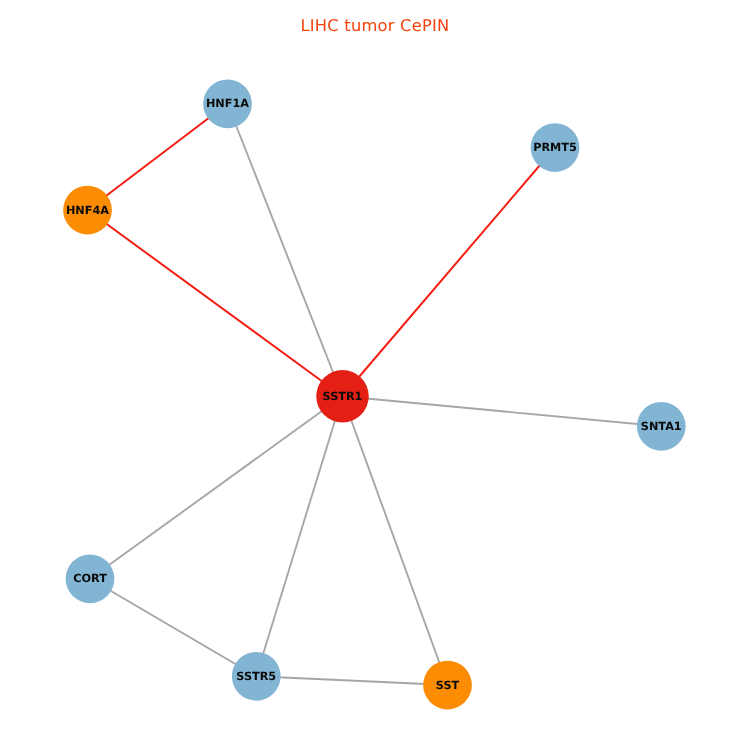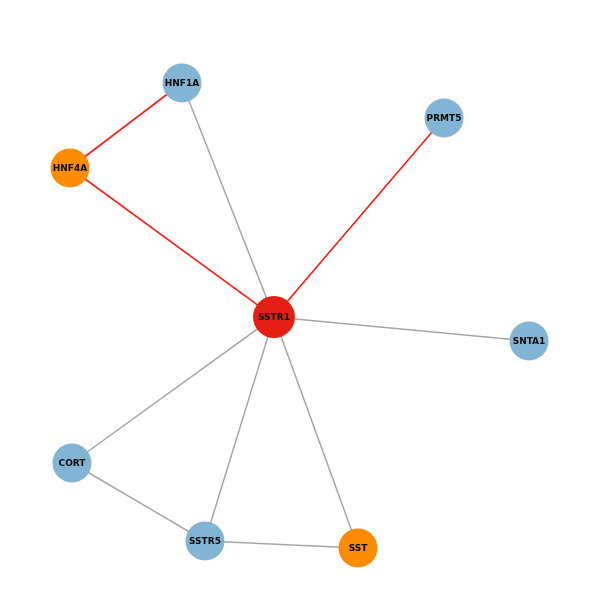--- a/index.html
+++ b/index.html
@@ -52,20 +52,21 @@
     dominant-baseline: middle;
     paint-order: stroke;
     user-select: none;
   }
 </style>
 </head>
 <body>
 
 <div id="plot" style="background: rgb(255, 255, 255);">
 
+  <div id="plot-title" style="color: rgb(244, 67, 12);">LIHC tumor CePIN</div>
 
   <svg id="network-svg" width="600" height="600" viewBox="0 0 600 600">
     <g id="edges-layer">
         <line x1="70" y1="168" x2="182" y2="83" stroke="#f41d13" stroke-width="1.6" class="edge-line"></line>
         <line x1="70" y1="168" x2="274" y2="317" stroke="#f41d13" stroke-width="1.6" class="edge-line"></line>
         <line x1="444" y1="118" x2="274" y2="317" stroke="#f41d13" stroke-width="1.6" class="edge-line"></line>
         <line x1="182" y1="83" x2="274" y2="317" stroke="#a6a6a6" stroke-width="1.5" class="edge-line"></line>
         <line x1="274" y1="317" x2="529" y2="341" stroke="#a6a6a6" stroke-width="1.5" class="edge-line"></line>
         <line x1="274" y1="317" x2="72" y2="463" stroke="#a6a6a6" stroke-width="1.5" class="edge-line"></line>
         <line x1="274" y1="317" x2="205" y2="541" stroke="#a6a6a6" stroke-width="1.5" class="edge-line"></line>

